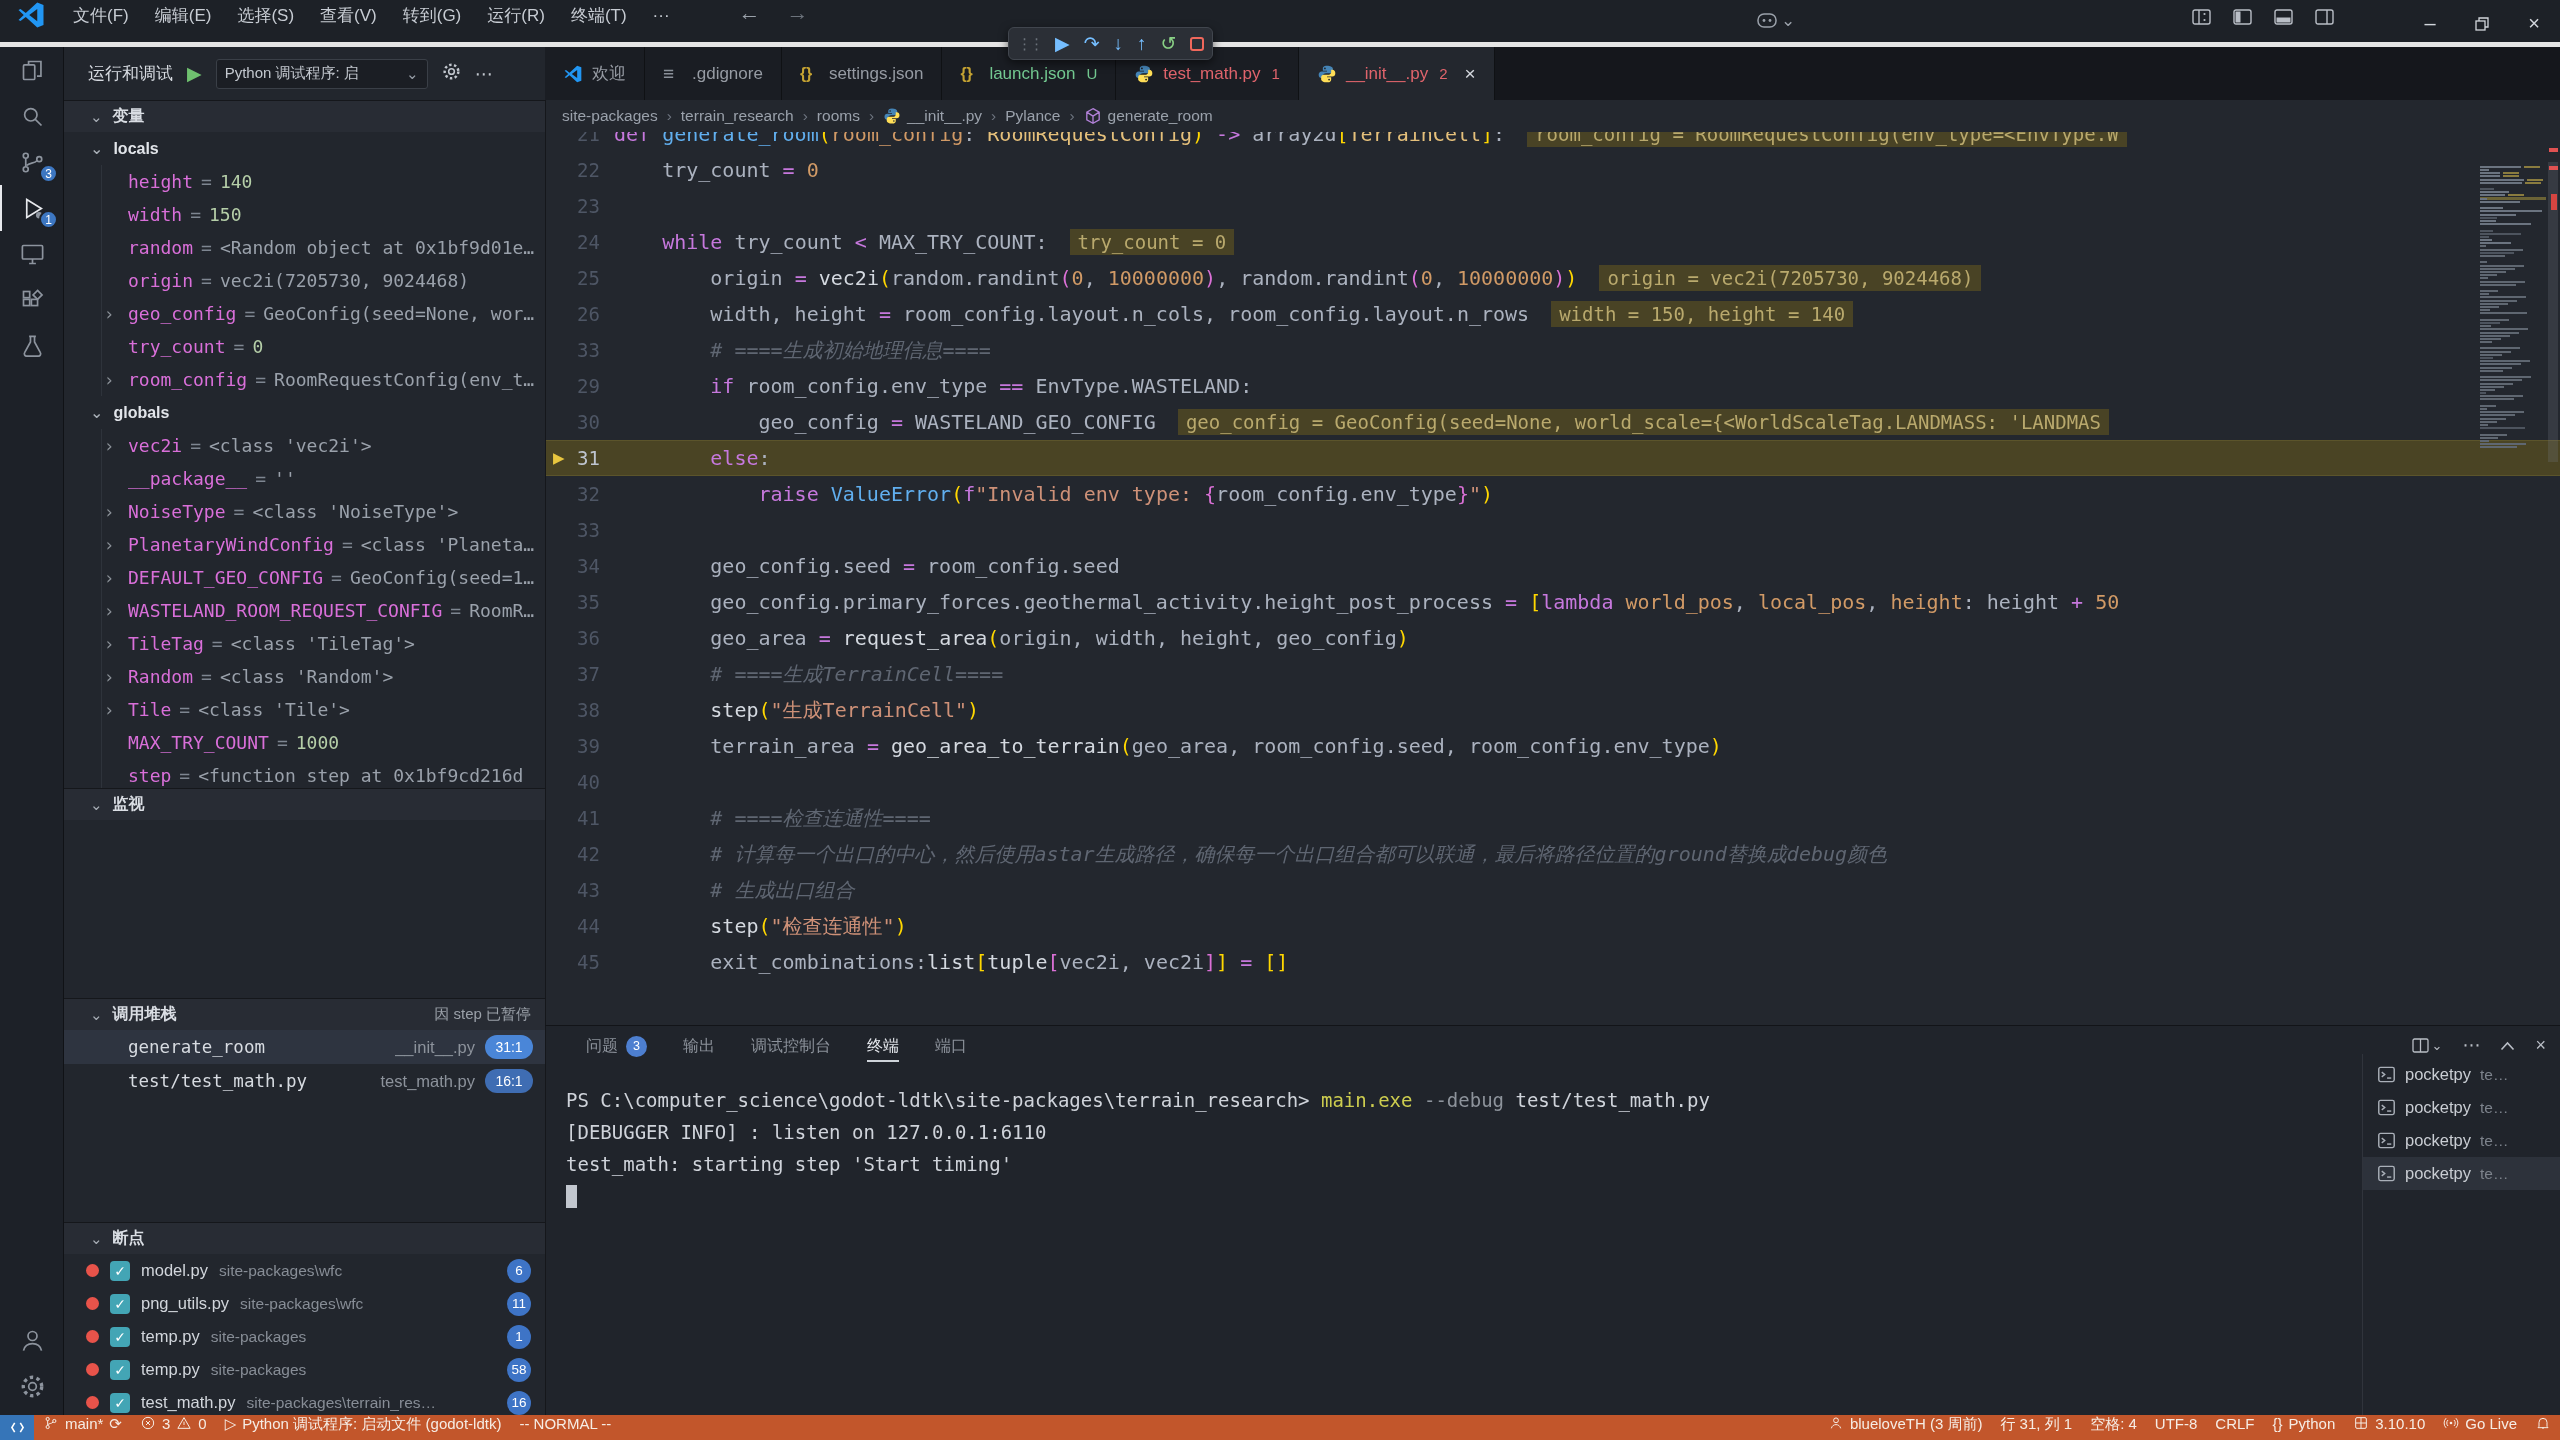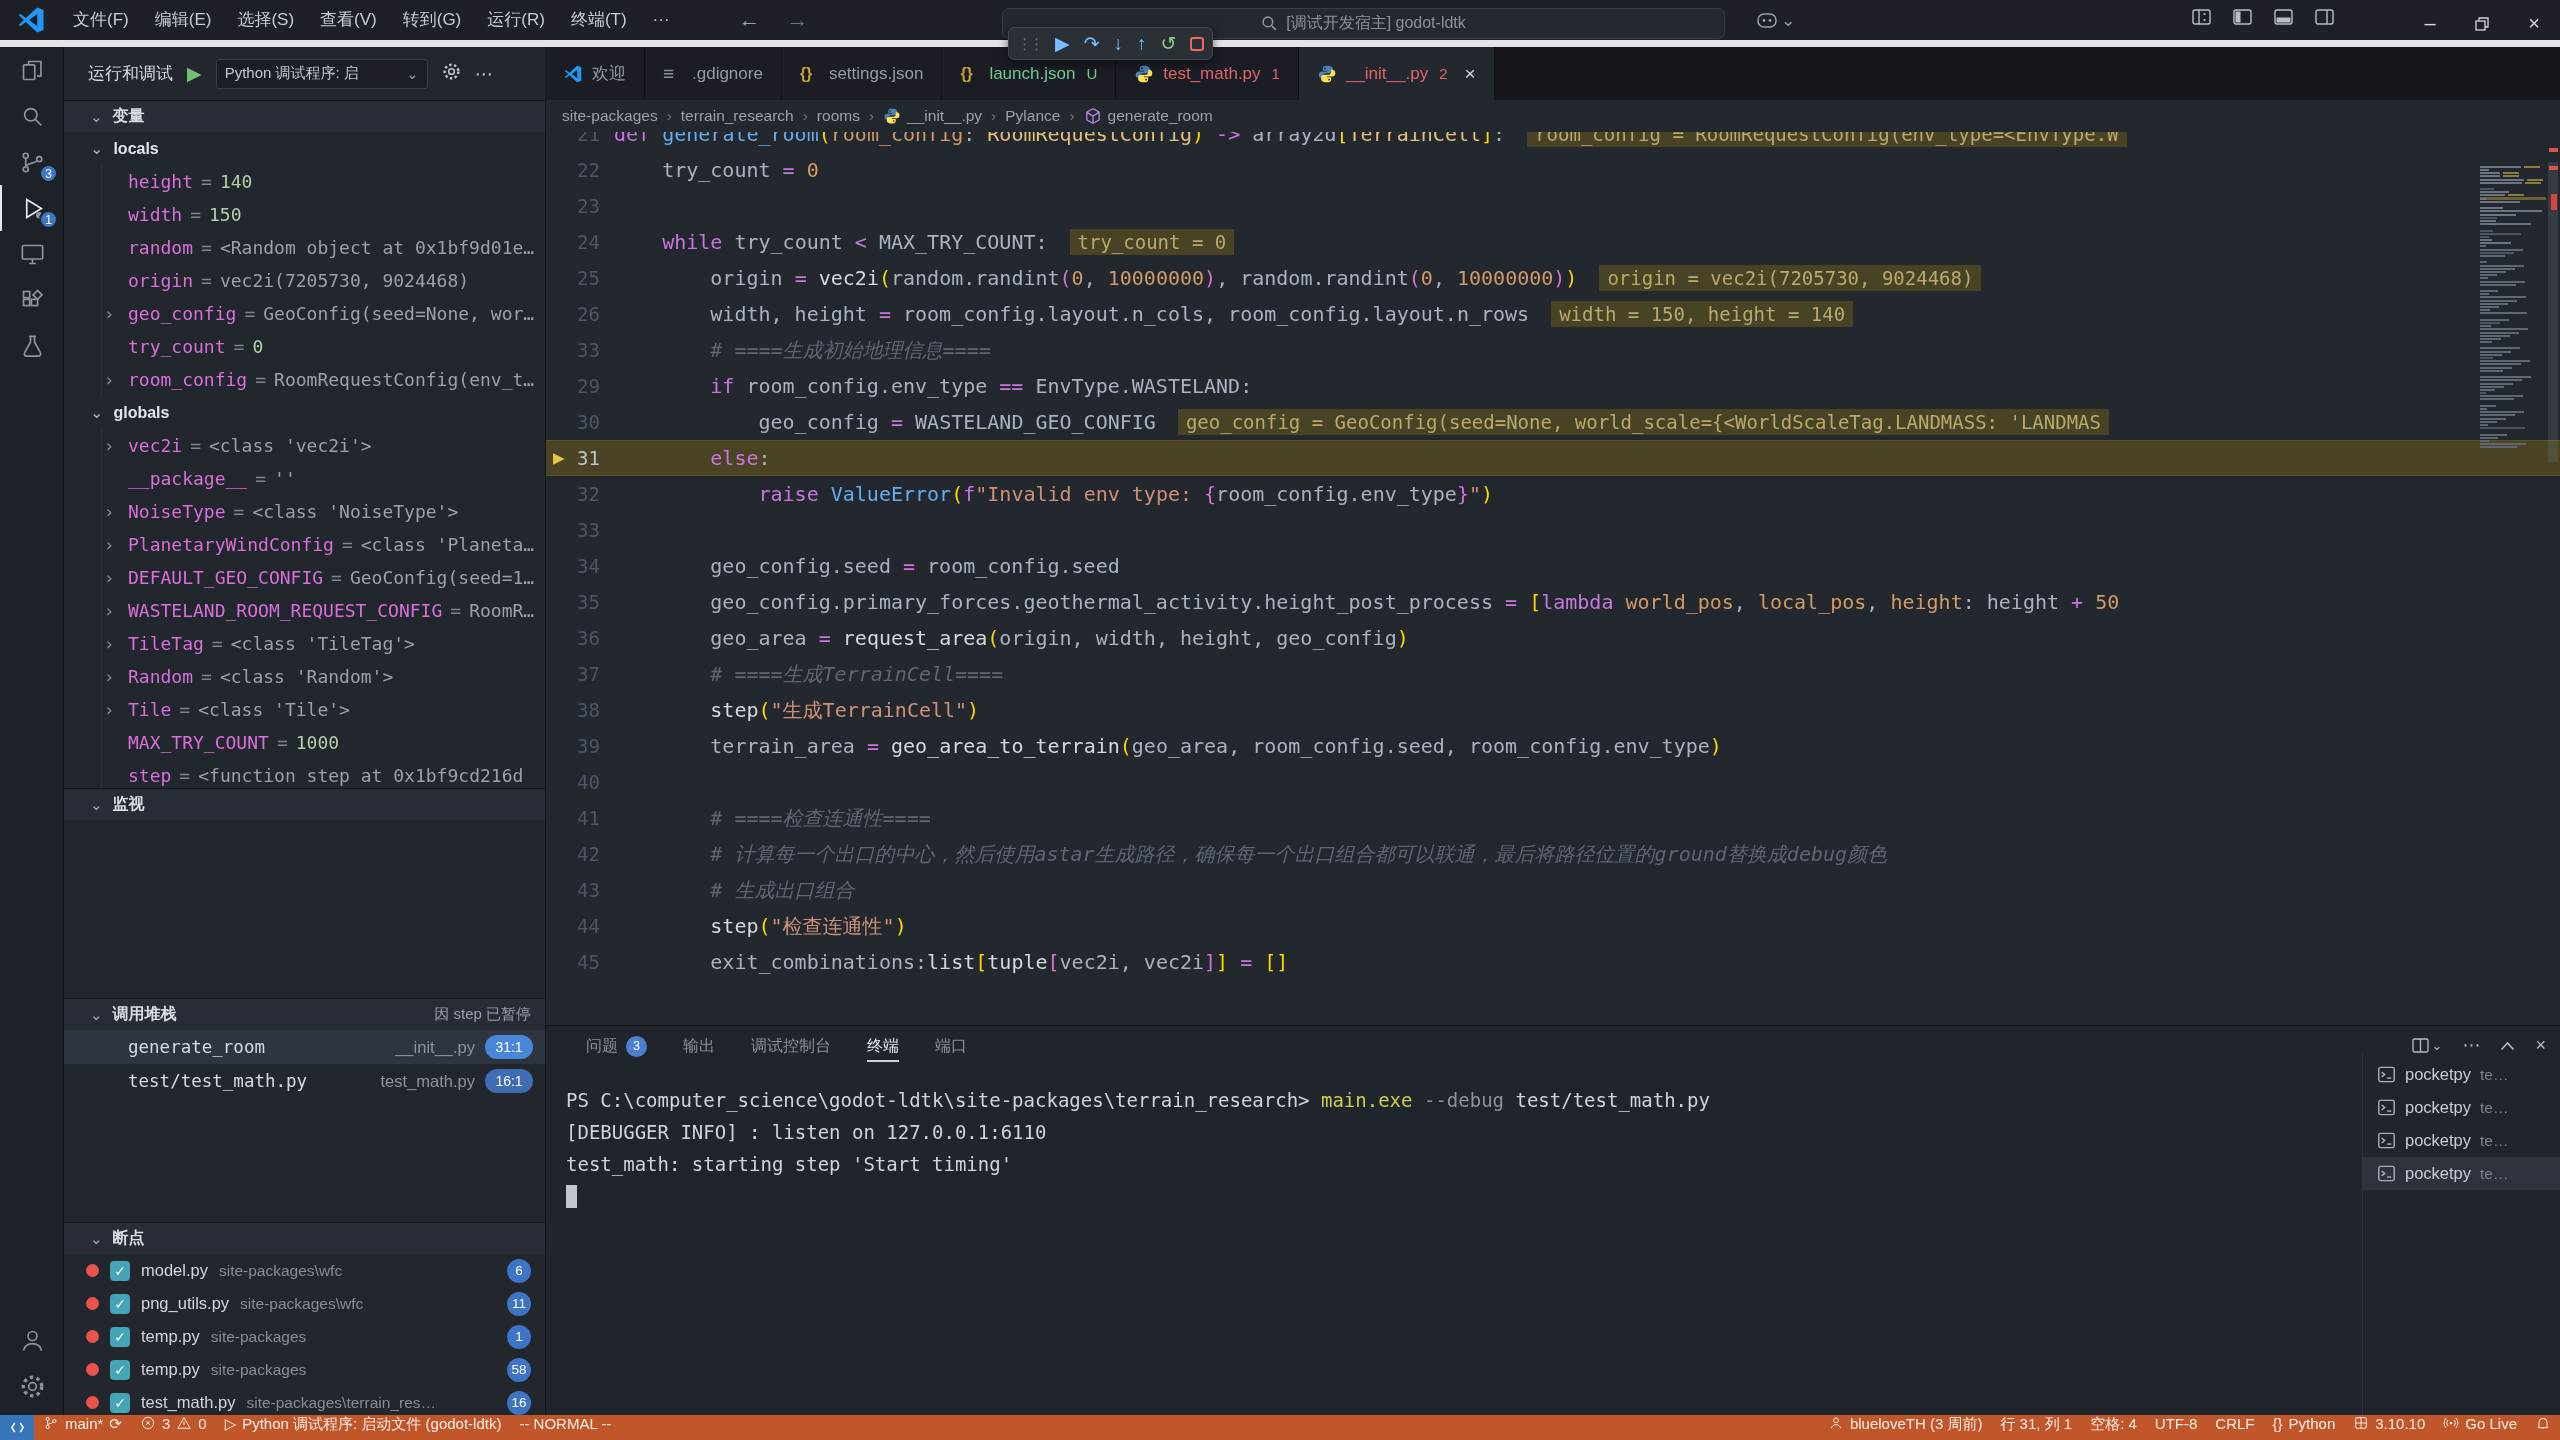--- a/index.html
+++ b/index.html
@@ -1,20 +1,20 @@
 <!DOCTYPE html>
 <html><head>
 <meta charset="utf-8">
 <style>
   *{box-sizing:border-box;margin:0;padding:0}
   html,body{width:2560px;height:1440px;overflow:hidden}
   body{background:#23272e;font-family:"Liberation Sans",sans-serif;color:#aab2bd;position:relative;font-size:17px}
 
   
-  #titlebar{position:absolute;left:0;top:0;width:2560px;height:47px;background:#1d2127;border-bottom:7px solid #e5e5e5;display:flex;align-items:center;z-index:40}
+  #titlebar{position:absolute;left:0;top:0;width:2560px;height:47px;background:#1d2127;border-bottom:5px solid #e5e5e5;display:flex;z-index:40}
   #logo{width:30px;height:30px;margin-left:16px;flex:0 0 auto}
   #menubar{display:flex;margin-left:14px}
   .menu-item{padding:0 13px;height:32px;line-height:32px;color:#c7ccd3;border-radius:5px;white-space:nowrap}
   #nav{display:flex;gap:26px;margin-left:56px;color:#9aa1aa;font-size:22px}
   #nav .dim{color:#6c737c}
   #searchbox{position:absolute;left:1002px;top:8px;width:723px;height:31px;background:#24282f;border:1px solid #383d45;border-radius:7px;display:flex;align-items:center;justify-content:center;gap:8px;color:#8b929b;font-size:16px}
   #copilot{position:absolute;left:1757px;top:10px;display:flex;align-items:center;gap:4px;color:#9aa1aa}
   #layoutctl{position:absolute;left:2192px;top:9px;display:flex;gap:22px;align-items:center}
   #winctl{position:absolute;right:0;top:0;height:47px;display:flex}
   .wbtn{width:52px;height:47px;display:flex;align-items:center;justify-content:center;color:#d2d6dc;font-size:20px}
@@ -153,27 +153,20 @@
       <span class="menu-item">查看(V)</span>
       <span class="menu-item">转到(G)</span>
       <span class="menu-item">运行(R)</span>
       <span class="menu-item">终端(T)</span>
       <span class="menu-item">···</span>
     </div>
   <div id="nav">
     <span>←</span>
     <span class="dim">→</span>
   </div>
-  <div id="searchbox">
-    <svg width="17" height="17" viewBox="0 0 16 16">
-        <circle cx="6.5" cy="6.5" r="4.5" stroke="#8b929b" fill="none" stroke-width="1.5"></circle>
-        <line x1="10" y1="10" x2="14" y2="14" stroke="#8b929b" stroke-width="1.5"></line>
-      </svg>
-    <span>[调试开发宿主] godot-ldtk</span>
-  </div>
   <div id="copilot">
     <svg width="20" height="16" viewBox="0 0 20 16">
         <rect x="1" y="1" width="18" height="13" rx="6" fill="none" stroke="#9aa1aa" stroke-width="1.5"></rect>
         <circle cx="7" cy="7.5" r="1.4" fill="#9aa1aa"></circle>
         <circle cx="13" cy="7.5" r="1.4" fill="#9aa1aa"></circle>
       </svg>
     <span>⌄</span>
   </div>
   <div id="layoutctl">
     <svg width="19" height="16" viewBox="0 0 19 16">

